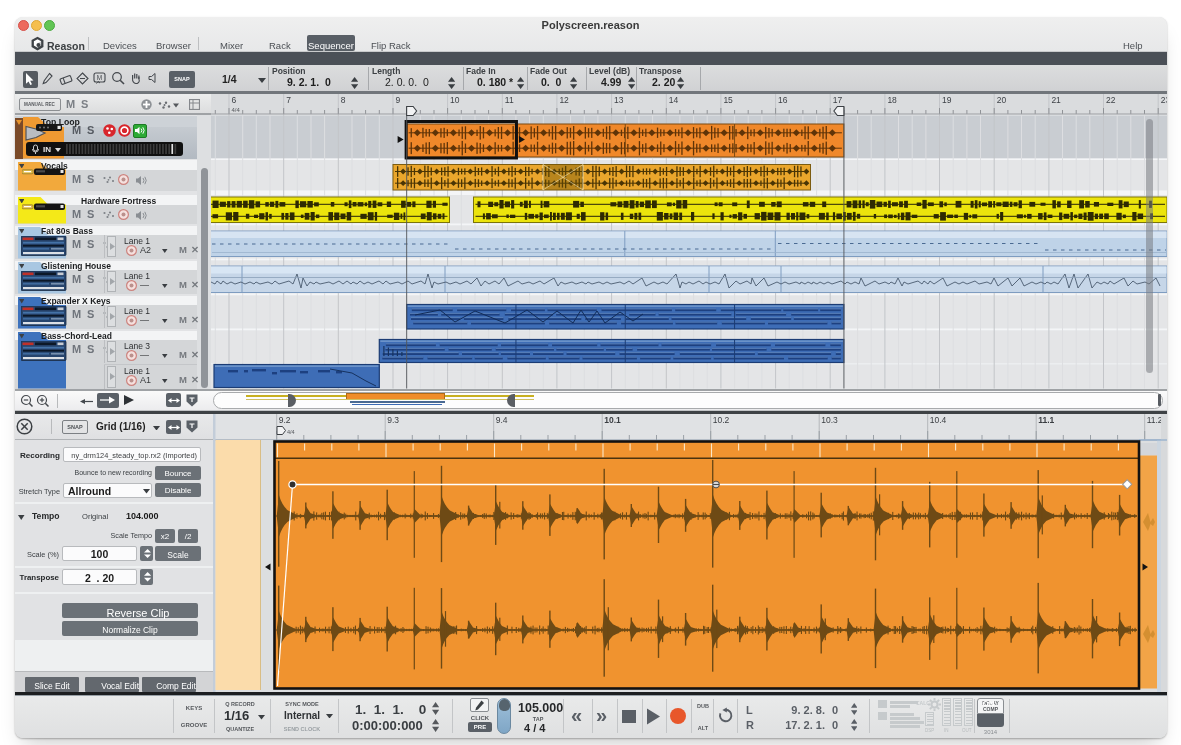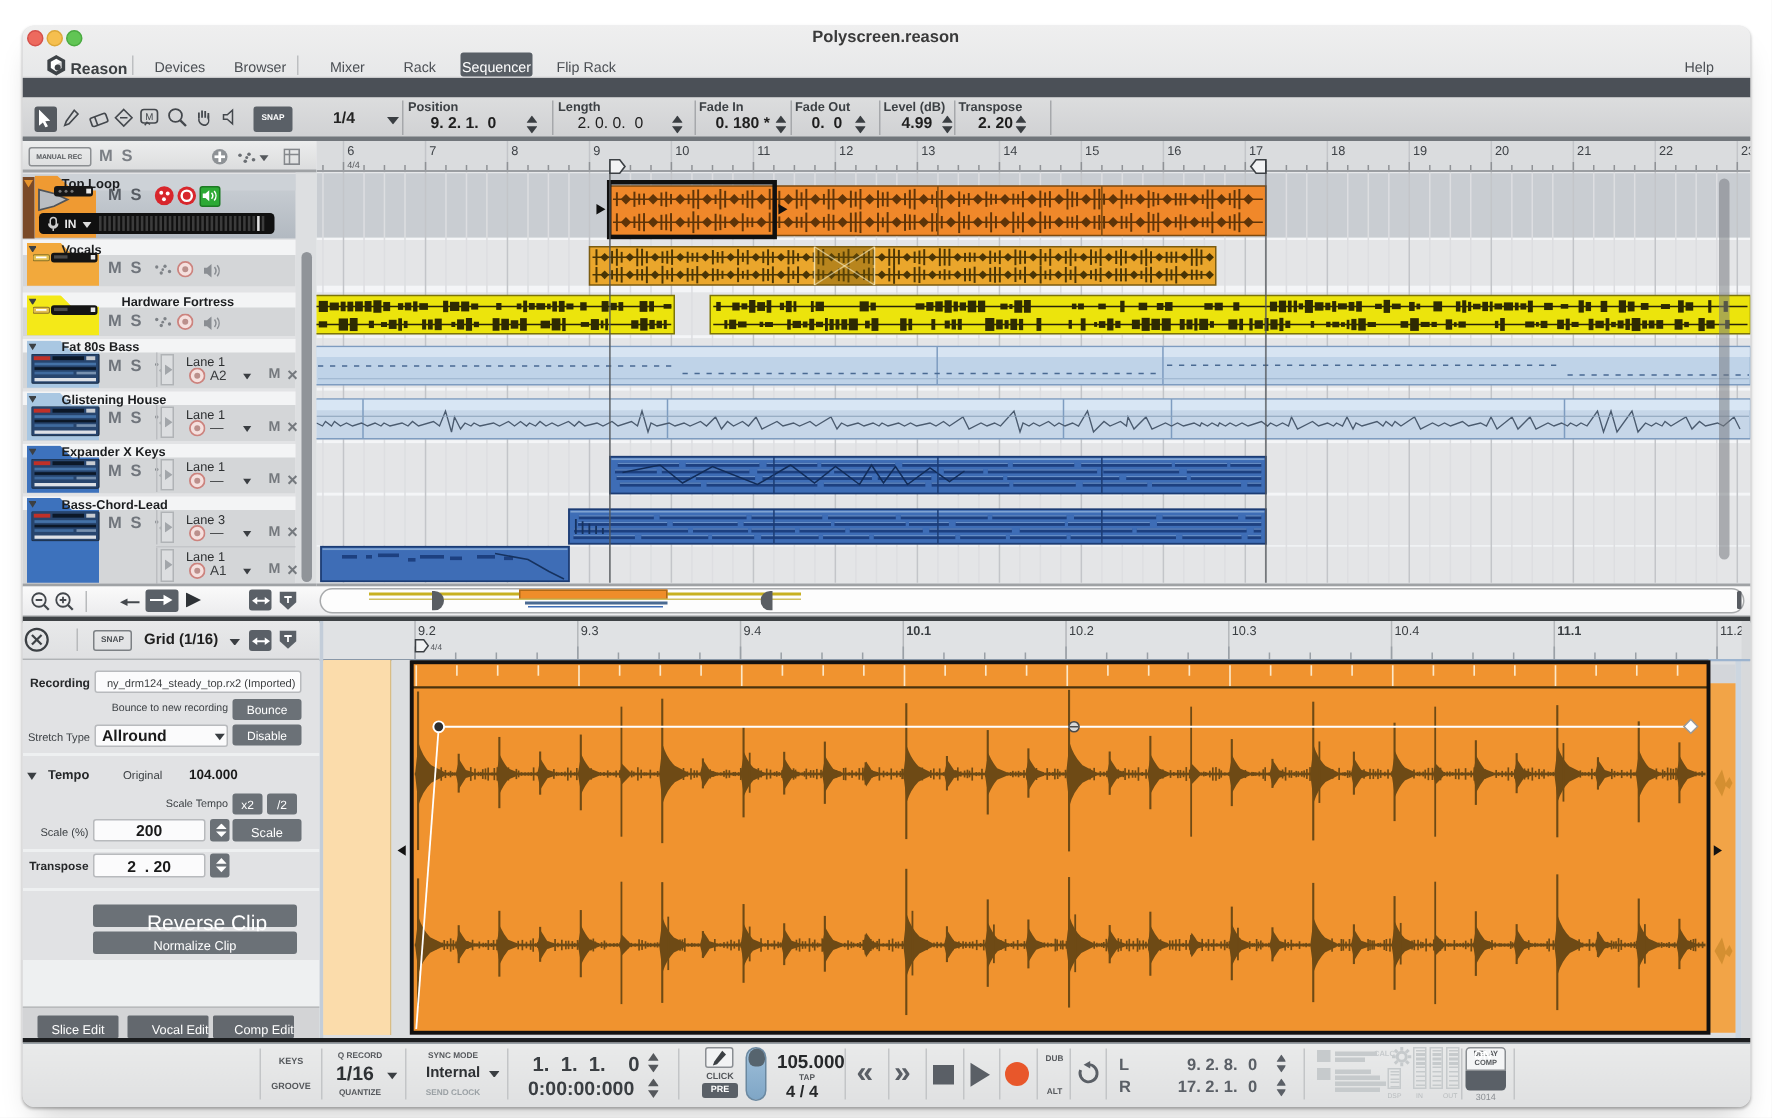--- a/index.html
+++ b/index.html
@@ -1628,38 +1628,38 @@
       <div style="position:absolute;left:32px;top:511px;font-size:8.6px;color:#26282a;text-align:left;font-weight:bold;white-space:nowrap;">Tempo</div>
       <div style="position:absolute;left:82px;top:512px;font-size:7.6px;color:#3c4044;text-align:left;white-space:nowrap;">Original</div>
       <div style="position:absolute;left:126px;top:511px;font-size:9px;color:#1a1a1a;text-align:left;font-weight:bold;white-space:nowrap;">104.000</div>
       <div style="position:absolute;left:105px;top:531px;width:47px;font-size:7.2px;color:#3c4044;text-align:right;white-space:nowrap;">Scale Tempo</div>
       <div class="dbtn" style="left:155px;top:528.5px;width:20px;height:14px;"></div>
       <div style="position:absolute;left:155px;top:531.5px;width:20px;font-size:8px;color:#fff;text-align:center;white-space:nowrap;">x2</div>
       <div class="dbtn" style="left:178px;top:528.5px;width:20px;height:14px;"></div>
       <div style="position:absolute;left:178px;top:531.5px;width:20px;font-size:8px;color:#fff;text-align:center;white-space:nowrap;">/2</div>
       <div style="position:absolute;left:20px;top:549.5px;width:39px;font-size:7.4px;color:#3c4044;text-align:right;white-space:nowrap;">Scale (%)</div>
       <div class="" style="left:62px;top:545.5px;width:75px;height:15.5px;background:#fbfbfc;border:1px solid #b8babd;border-radius:2px;"></div>
-      <div style="position:absolute;left:62px;top:548px;width:75px;font-size:10.5px;color:#1a1a1a;text-align:center;font-weight:bold;white-space:nowrap;">200</div>
+      <div style="position:absolute;left:62px;top:548px;width:75px;font-size:10.5px;color:#1a1a1a;text-align:center;font-weight:bold;white-space:nowrap;">100</div>
       <div class="dbtn" style="left:140px;top:545.5px;width:13px;height:15.5px;"></div>
       <svg style="position:absolute;left:144px;top:549px" width="7.2" height="9">
         <polygon points="3.6,0 7.2,3.6 0,3.6" fill="#fff"></polygon>
         <polygon points="0,5.3999999999999995 7.2,5.3999999999999995 3.6,9" fill="#fff"></polygon>
       </svg>
       <div class="dbtn" style="left:155px;top:545.5px;width:46px;height:15.5px;"></div>
       <div style="position:absolute;left:155px;top:549.5px;width:46px;font-size:8.5px;color:#fff;text-align:center;white-space:nowrap;">Scale</div>
       <div style="position:absolute;left:15px;top:573px;width:44px;font-size:7.9px;color:#26282a;text-align:right;font-weight:bold;white-space:nowrap;">Transpose</div>
       <div class="" style="left:62px;top:568.5px;width:75px;height:16px;background:#fbfbfc;border:1px solid #b8babd;border-radius:2px;"></div>
       <div style="position:absolute;left:62px;top:571.5px;width:75px;font-size:10.5px;color:#1a1a1a;text-align:center;font-weight:bold;white-space:nowrap;">2&nbsp; . 20</div>
       <div class="dbtn" style="left:140px;top:568.5px;width:13px;height:16px;"></div>
       <svg style="position:absolute;left:144px;top:572px" width="7.2" height="9.5">
         <polygon points="3.6,0 7.2,3.8000000000000003 0,3.8000000000000003" fill="#fff"></polygon>
         <polygon points="0,5.7 7.2,5.7 3.6,9.5" fill="#fff"></polygon>
       </svg>
       <div class="dbtn" style="left:62px;top:603px;width:136px;height:14.5px;"></div>
-      <div style="position:absolute;left:62px;top:606.5px;width:136px;font-size:14px;color:#fff;text-align:center;white-space:nowrap;padding-left:16px;">Reverse Clip</div>
+      <div style="position:absolute;left:62px;top:606.5px;width:136px;font-size:11px;color:#fff;text-align:center;white-space:nowrap;padding-left:16px;">Reverse Clip</div>
       <div class="dbtn" style="left:62px;top:621px;width:136px;height:14.5px;"></div>
       <div style="position:absolute;left:62px;top:624.5px;width:136px;font-size:8.5px;color:#fff;text-align:center;white-space:nowrap;">Normalize Clip</div>
       <div class="" style="left:15px;top:671px;width:198px;height:21px;background:#d3d4d6;border-top:1px solid #b8babc;"></div>
       <div class="" style="left:25px;top:677px;width:54px;height:14.5px;background:#63686e;border-radius:1px;"></div>
       <div style="position:absolute;left:25px;top:680.5px;width:54px;font-size:8.5px;color:#fff;text-align:center;white-space:nowrap;">Slice Edit</div>
       <div class="" style="left:85px;top:677px;width:54px;height:14.5px;background:#63686e;border-radius:1px;"></div>
       <div style="position:absolute;left:85px;top:680.5px;width:54px;font-size:8.5px;color:#fff;text-align:right;white-space:nowrap;">Vocal Edit</div>
       <div class="" style="left:142px;top:677px;width:54px;height:14.5px;background:#63686e;border-radius:1px;"></div>
       <div style="position:absolute;left:142px;top:680.5px;width:68px;font-size:8.5px;color:#fff;text-align:center;white-space:nowrap;">Comp Edit</div>
       <svg style="position:absolute;left:213px;top:414px" width="954" height="281" viewBox="213 414 954 281">

